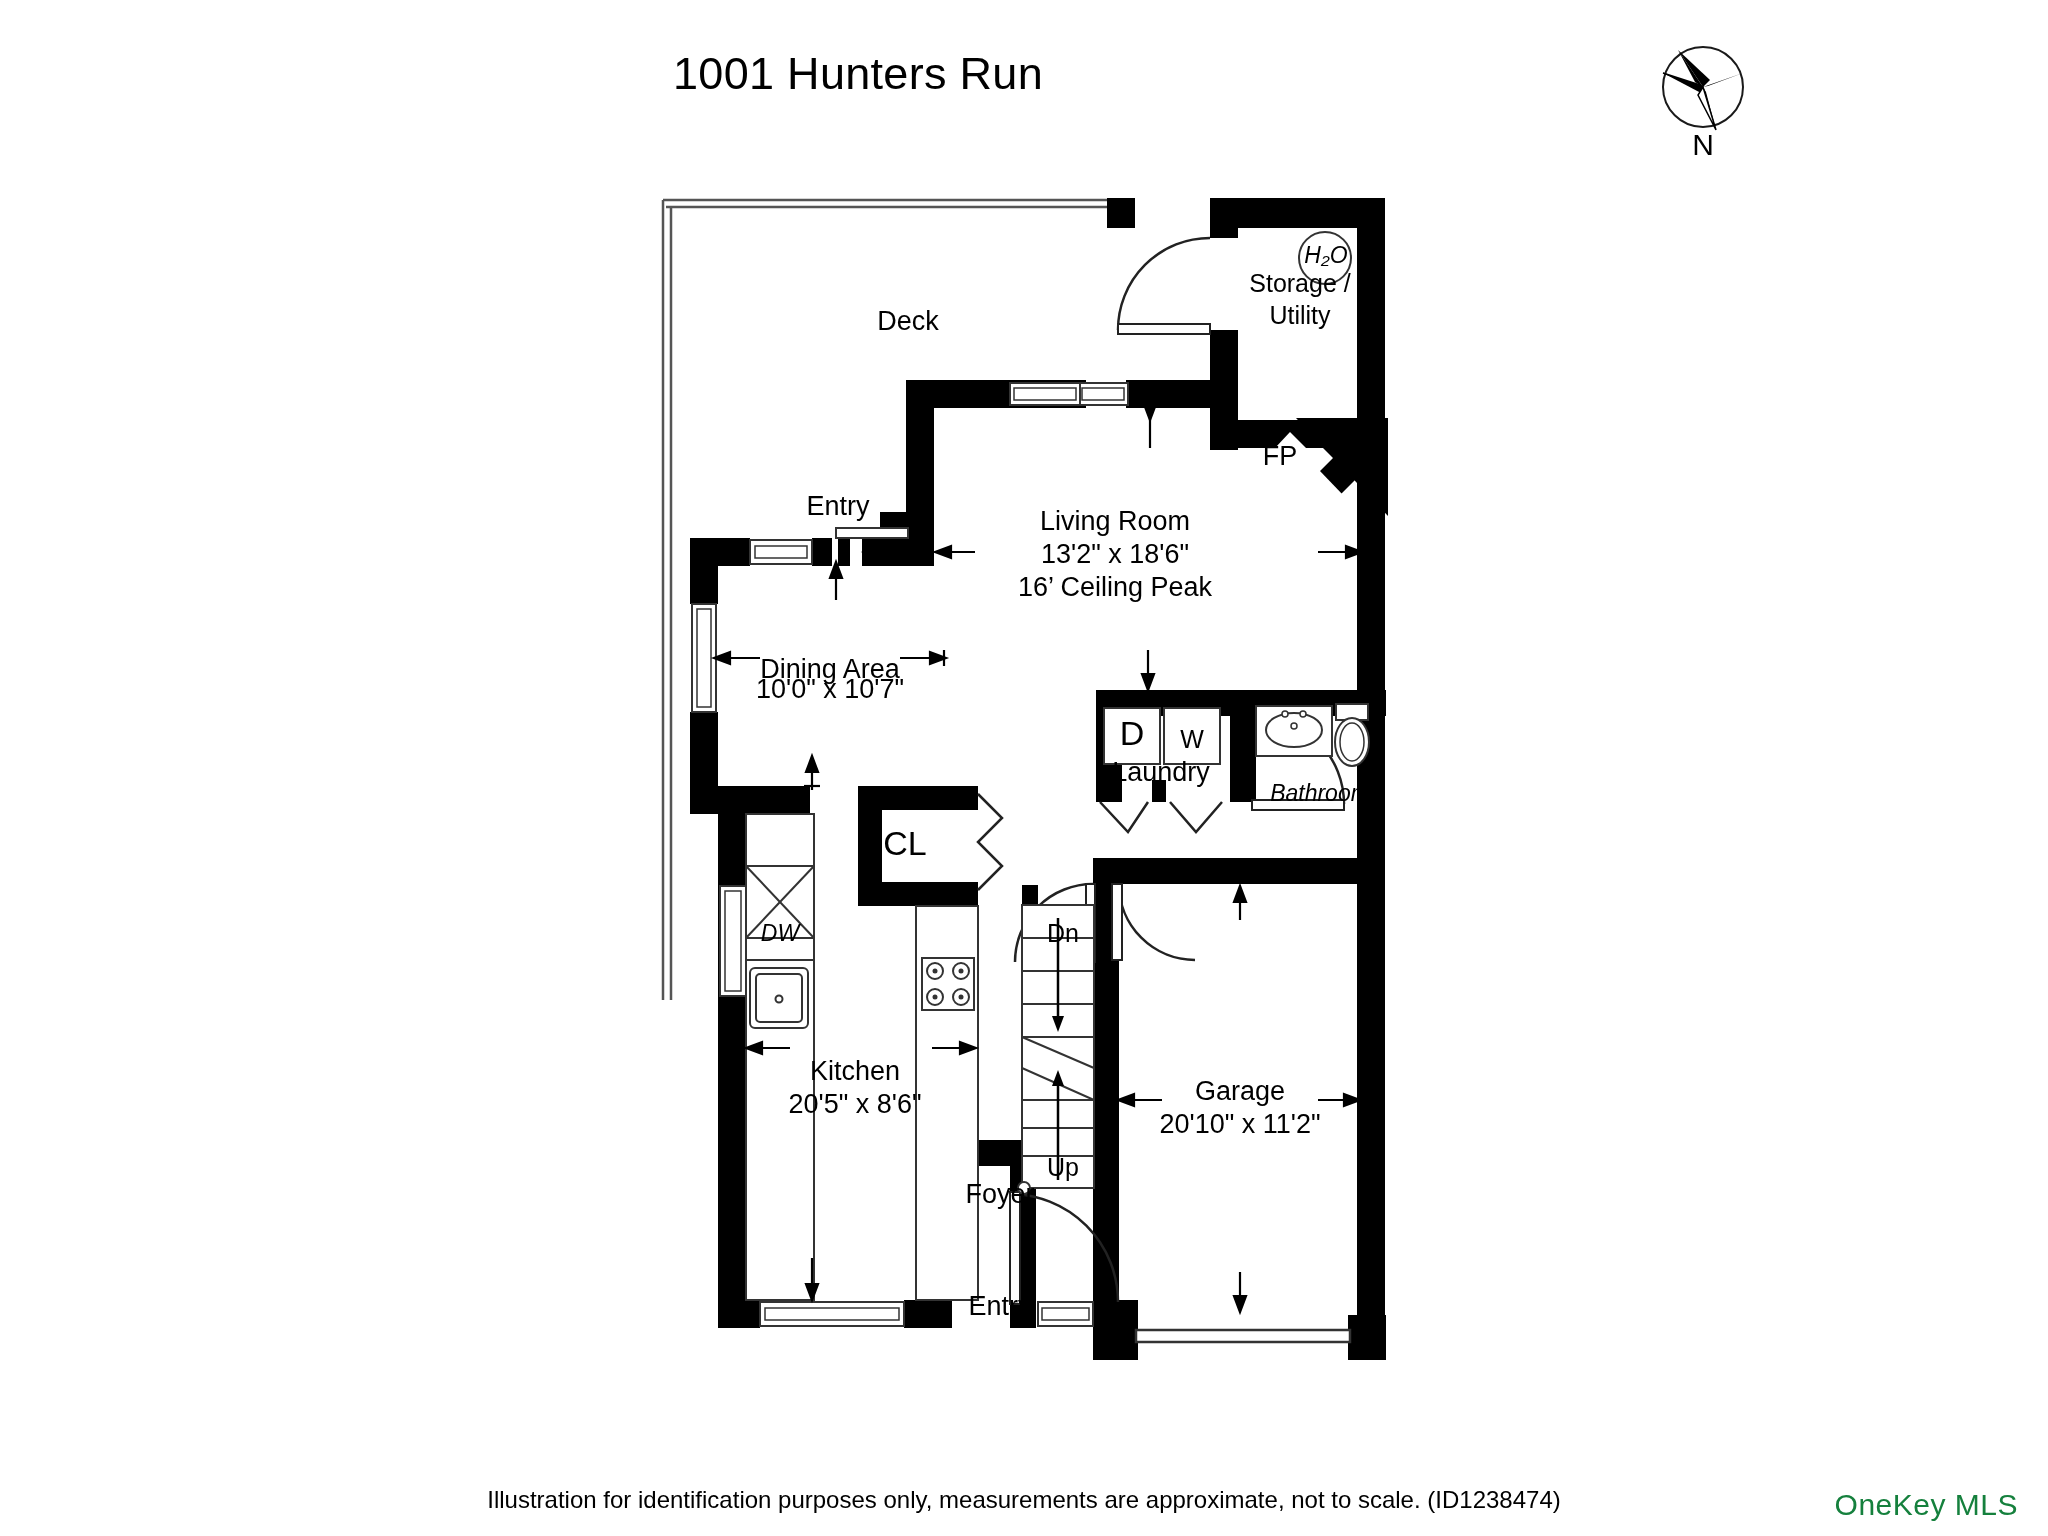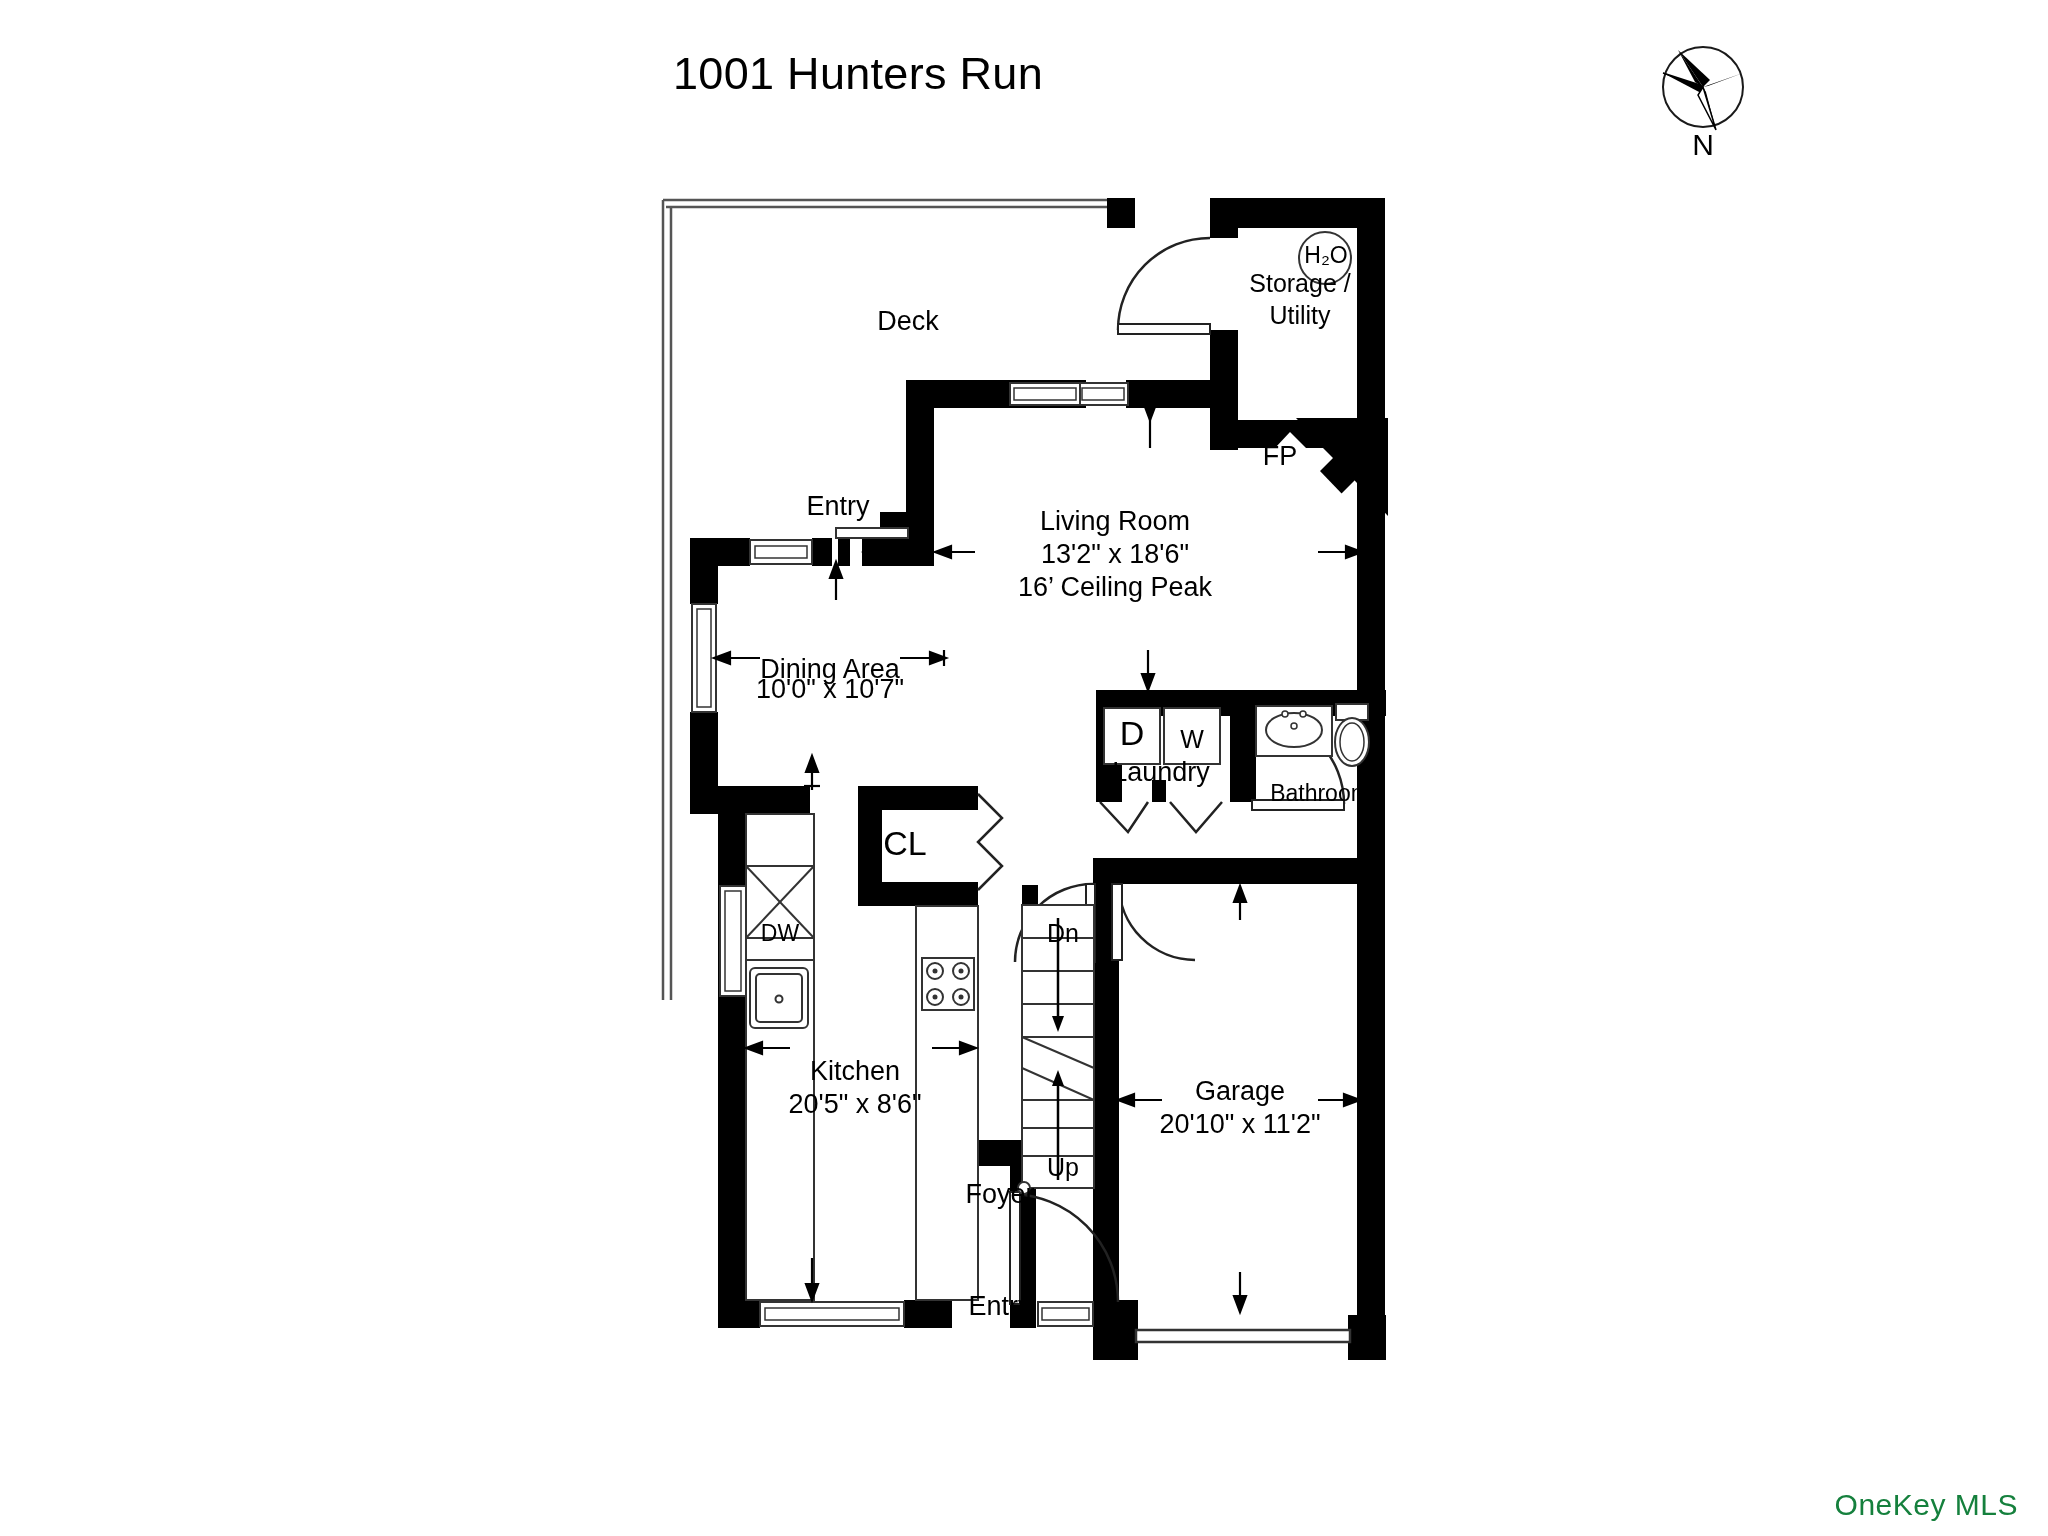--- a/index.html
+++ b/index.html
@@ -64,21 +64,21 @@
   
   .lbl {
     position: absolute;
     text-align: center;
     font-size: 25px;
     line-height: 30px;
     white-space: nowrap;
     font-family: "Liberation Sans", sans-serif;
   }
   .lbl.big   { font-size: 27px; line-height: 33px; }
-  .lbl.small { font-size: 23px; line-height: 27px; }
+  .lbl.small { font-size: 23px; line-height: 27px; font-style: italic; }
   .lbl.mono-big { font-size: 34px; }
 
   
   .floor-caption {
     position: absolute;
     top: 1390px;
     left: 0;
     width: 2048px;
     text-align: center;
     font-size: 34px;
@@ -420,15 +420,16 @@
   <div class="lbl" style="left:1030px; top:918px; width:66px;">Dn</div>
   <div class="lbl" style="left:1030px; top:1152px; width:66px;">Up</div>
 
   <div class="lbl big" style="left:930px; top:1178px; width:140px;">Foyer</div>
   <div class="lbl big" style="left:930px; top:1290px; width:140px;">Entry</div>
 
   <div class="lbl big" style="left:1120px; top:1075px; width:240px;">Garage</div>
   <div class="lbl big" style="left:1120px; top:1108px; width:240px;">20'10" x 11'2"</div>
 
 
+  <div class="footer">Illustration for identification purposes only, measurements are approximate, not to scale. (ID1238474)</div>
   <div class="watermark">OneKey MLS</div>
 
 </div>
 
 </body></html>

